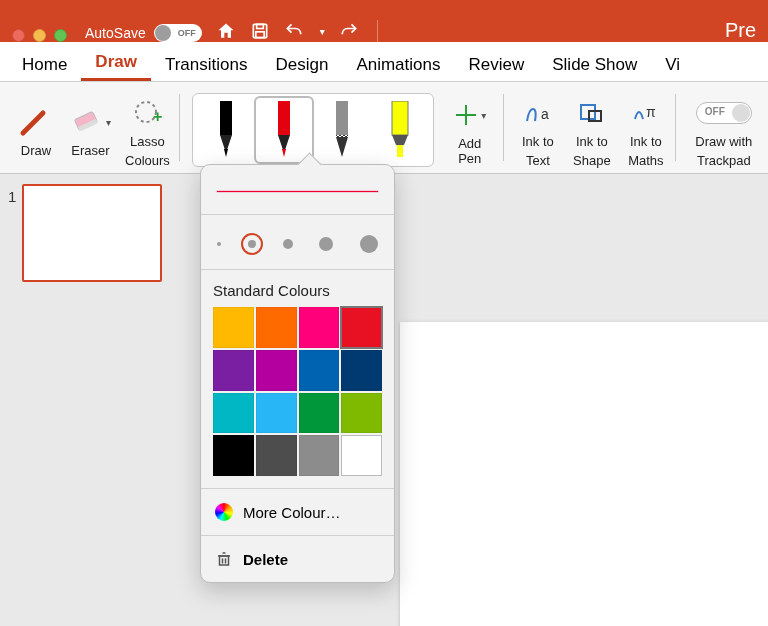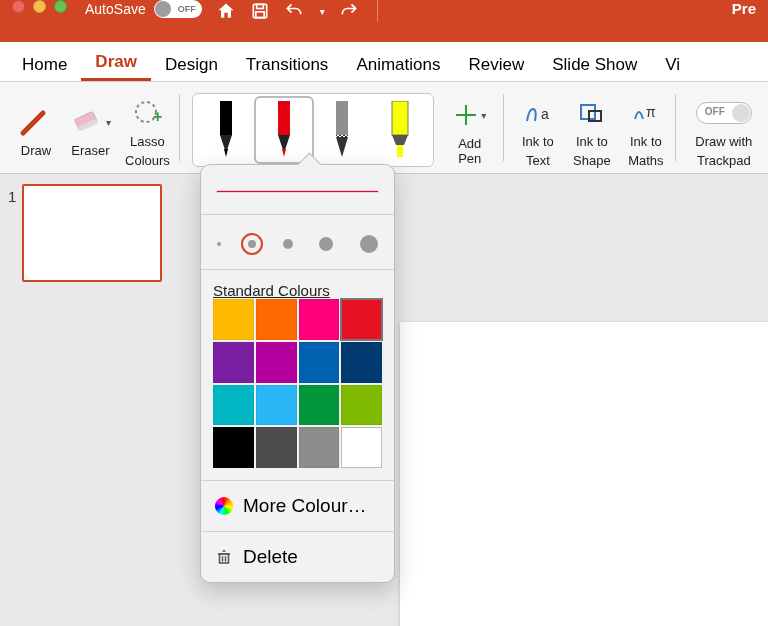--- a/index.html
+++ b/index.html
@@ -1,32 +1,32 @@
 <!DOCTYPE html>
 <html><head>
 <meta charset="utf-8">
 <style>
   * { box-sizing: border-box; margin: 0; padding: 0; font-family: -apple-system, "Helvetica Neue", Arial, sans-serif; }
   body { width: 768px; height: 626px; overflow: hidden; background: #e9e9e9; position: relative; }
 
   
-  .titlebar { height: 42px; background: #d14424; display: flex; align-items: flex-start; padding: 0 12px; color: #fff; }
+  .titlebar { height: 42px; background: #d14424; display: flex; align-items: flex-end; padding: 0 12px; color: #fff; }
   .traffic { display: flex; gap: 8px; margin-right: 18px; }
   .dot { width: 13px; height: 13px; border-radius: 50%; }
   .dot.r { background: #ec6a5e; border:1px solid #d04f42;}
   .dot.y { background: #f5bd4f; border:1px solid #d8a040;}
   .dot.g { background: #61c454; border:1px solid #4da540;}
   .autosave { display: flex; align-items: center; font-size: 14px; color: #fff; margin-right: 14px; }
   .autosave .switch { margin-left:8px; width:48px; height:18px; border-radius:9px; background:#fff; position:relative; display:flex; align-items:center; }
   .autosave .switch .knob{ width:16px; height:16px; border-radius:50%; background:#9d9d9d; position:absolute; left:1px; }
   .autosave .switch .off{ font-size:9px; color:#777; position:absolute; right:6px; font-weight:600;}
   .tb-icons { display:flex; gap:14px; align-items:center; color:#fff; }
   .tb-icons svg, .tb-icons .glyph { width:20px; height:20px; display:block; }
   .tb-sep { width:1px; height:22px; background: rgba(255,255,255,0.35); margin: 0 4px; }
-  .title-right { margin-left:auto; font-size:15px; font-weight:700;}
+  .title-right { margin-left:auto; font-size:20px; font-weight:400;}
 
   
   .tabbar { height: 40px; background:#fff; display:flex; align-items:flex-end; padding: 0 8px; border-bottom:1px solid #d0d0d0;}
   .tab { font-size: 17px; color:#000; padding: 8px 14px 6px; cursor:pointer; font-weight:500;}
   .tab.active { color:#c43e1c; border-bottom:3px solid #c43e1c; font-weight:700;}
 
   
   .ribbon { height: 92px; background:#f6f6f6; border-bottom:1px solid #c8c8c8; display:flex; align-items:stretch; padding:4px 6px 0; gap:4px;}
   .group { display:flex; align-items:center; gap:10px; padding:0 8px; position:relative;}
   .group::after{ content:""; position:absolute; right:0; top:8px; bottom:12px; width:1px; background:#c8c8c8;}
@@ -57,26 +57,26 @@
 
   
   .popup { position:absolute; left:200px; top:164px; width:195px; background:#f2f2f2; border:1px solid #bdbdbd; border-radius:10px; box-shadow:0 8px 24px rgba(0,0,0,.2); z-index:50;}
   .popup::before{content:"";position:absolute;top:-9px;left:100px;width:16px;height:16px;background:#f2f2f2;border-left:1px solid #bdbdbd;border-top:1px solid #bdbdbd;transform:rotate(45deg);}
   .popup-sec{ padding:12px 12px; border-bottom:1px solid #d0d0d0;}
   .popup-sec:last-child{border-bottom:none;}
   .preview-line{ height:1px; background:#e03; margin:14px 4px 10px; box-shadow:0 0 0 .5px rgba(224,0,48,.3);}
   .thick-row{ display:flex; align-items:center; justify-content:space-between; padding:8px 4px 4px;}
   .tdot{ background:#9b9b9b; border-radius:50%;}
   .tdot.sel{ outline:2px solid #d14424; outline-offset:5px;}
-  .sec-title{ font-size:15px; color:#222; text-decoration:underline;}
+  .sec-title{ font-size:15px; color:#222; margin-bottom:8px;}
   .swatches{ display:grid; grid-template-columns:repeat(5, 1fr); gap:2px;}
   .sw{ aspect-ratio:1/1; border:1px solid rgba(0,0,0,.05); cursor:pointer;}
   .sw.sel{ outline:2px solid #777; outline-offset:-1px;}
-  .popup-row{ display:flex; align-items:center; gap:10px; padding:14px 14px; font-size:19px; color:#000; cursor:pointer;}
-  .popup-row.b{border-top:1px solid #d0d0d0;}
+  .popup-row{ display:flex; align-items:center; gap:10px; padding:14px 14px; font-size:15px; color:#000; cursor:pointer;}
+  .popup-row.b{border-top:1px solid #d0d0d0;font-weight:bold;}
   .wheel{width:18px;height:18px;border-radius:50%;background:conic-gradient(red,orange,yellow,lime,cyan,blue,magenta,red);}
   .trash svg{width:18px;height:18px;display:block;stroke:#555;}
 
 </style>
 </head>
 <body>
 
 <div class="titlebar">
   <div class="traffic">
     <div class="dot r"></div>
@@ -117,22 +117,22 @@
         </svg>
       </span>
     <div class="tb-sep"></div>
   </div>
   <div class="title-right">Pre</div>
 </div>
 
 <div class="tabbar" id="tabbar">
     <div class="tab">Home</div>
     <div class="tab active">Draw</div>
+    <div class="tab">Transitions</div>
     <div class="tab">Design</div>
-    <div class="tab">Transitions</div>
     <div class="tab">Animations</div>
     <div class="tab">Review</div>
     <div class="tab">Slide Show</div>
     <div class="tab">Vi</div>
   </div>
 
 <div class="ribbon">
   <div class="group">
     <div class="btn">
       <div class="ico">

